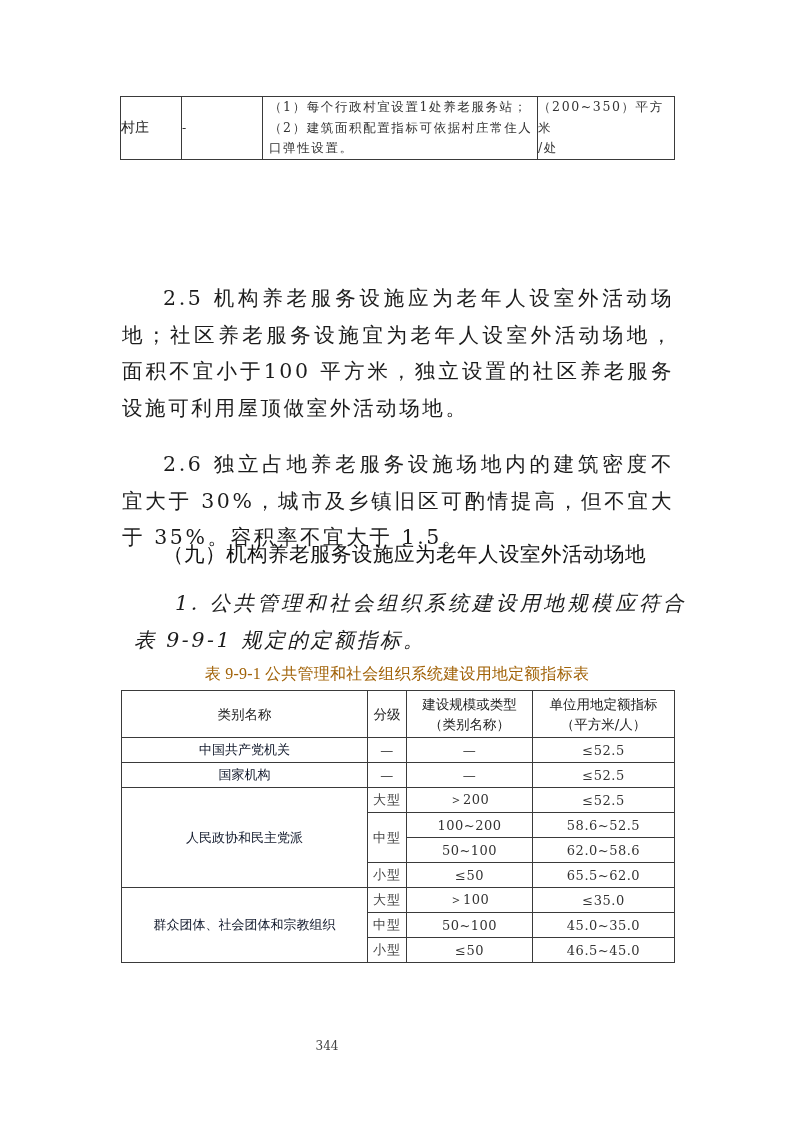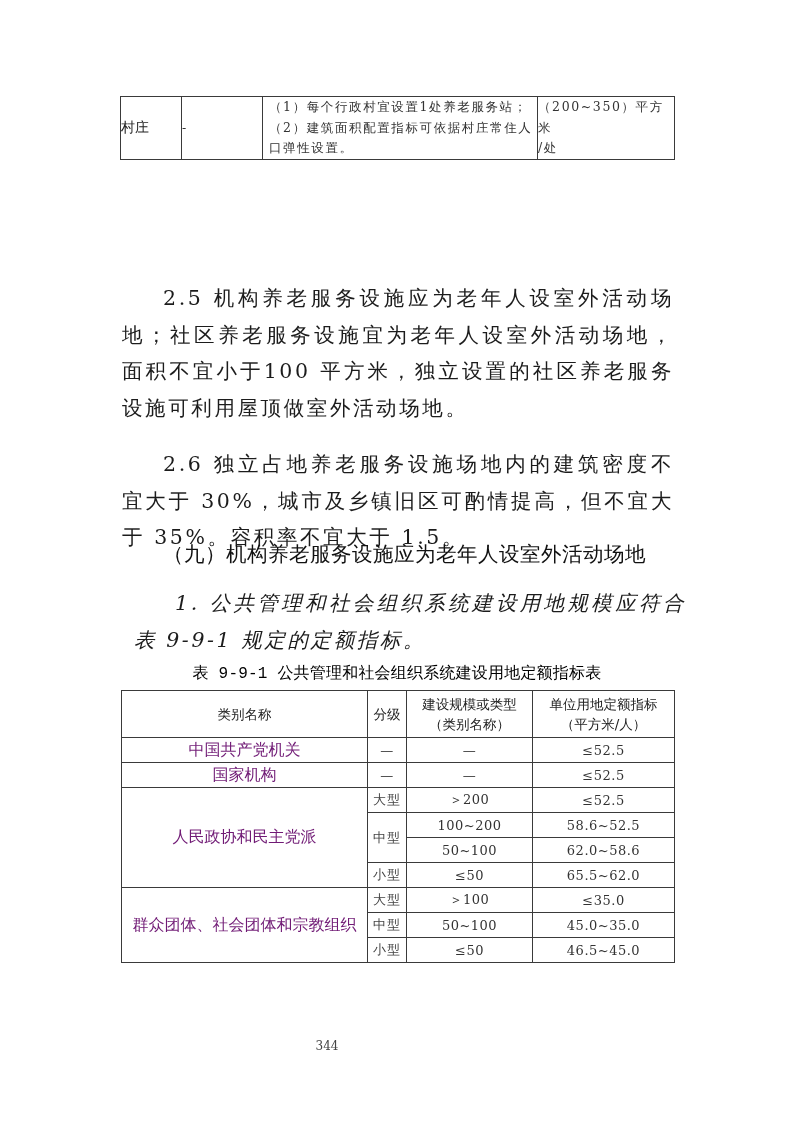--- a/index.html
+++ b/index.html
@@ -32,29 +32,29 @@
   .indent { text-indent: 41px; }
 
   .section-heading {
     left: 122px; width: 552px; top: 536px;
     font-family: "DejaVu Sans", "Liberation Sans", sans-serif;
     font-size: 20.5px; line-height: 36px; letter-spacing: 0.5px;
     text-indent: 41px; color: #111;
   }
   .table-caption {
     left: 120px; width: 554px; top: 662px; text-align: center;
-    font-family: Liberation Mono, monospace;
-    font-size: 16px; line-height: 24px; color: #000000; letter-spacing: 0.2px;
+    font-family: Liberation Serif, serif;
+    font-size: 16px; line-height: 24px; color: #a16207; letter-spacing: 0.2px;
   }
 
   
   #t2 { left: 121px; top: 690px; width: 553px; }
   #t2 td { border: 1px solid #3a3a3a; padding: 0; text-align: center; vertical-align: middle; height: 24px; }
   #t2 .h { font-family: "DejaVu Sans", "Liberation Sans", sans-serif; font-size: 13.5px; line-height: 20px; color: #222; height: 46px; }
-  #t2 .cat { font-family: Liberation Sans, sans-serif; font-size: 16px; color: #701a75; }
+  #t2 .cat { font-family: Liberation Sans, sans-serif; font-size: 13px; color: #0f172a; }
   #t2 .lvl { font-size: 13px; color: #444; letter-spacing: 1px; }
   #t2 .val { font-size: 13px; color: #333; letter-spacing: 0.5px; }
 
   .page-number {
     left: 0; width: 654px; top: 1039px; text-align: center;
     font-size: 12px; color: #444;
   }
 </style>
 </head>
 <body>

